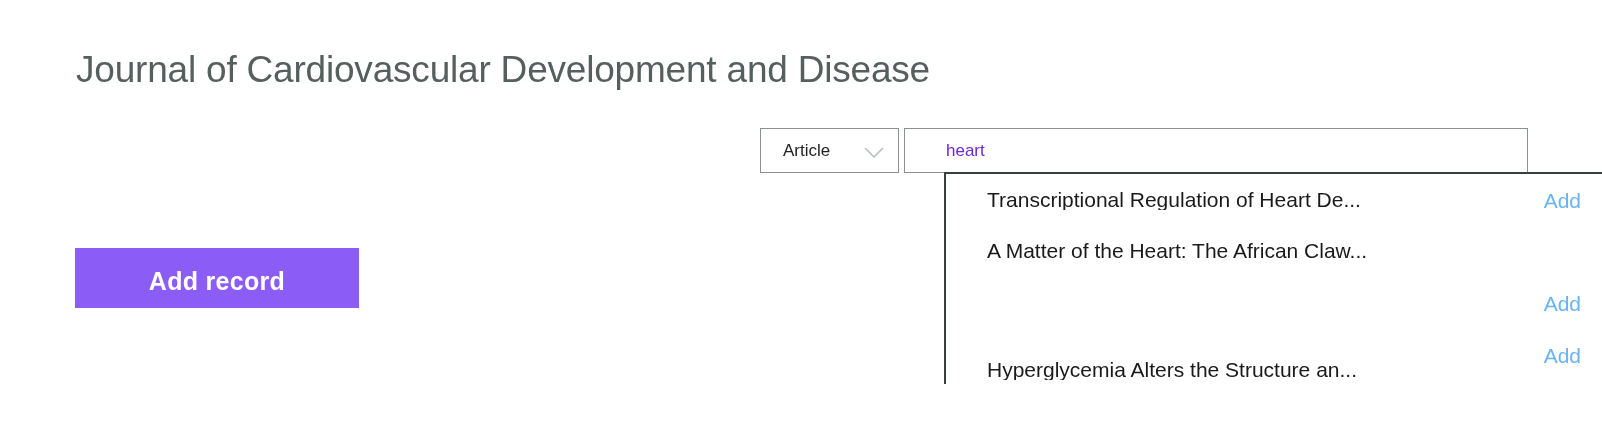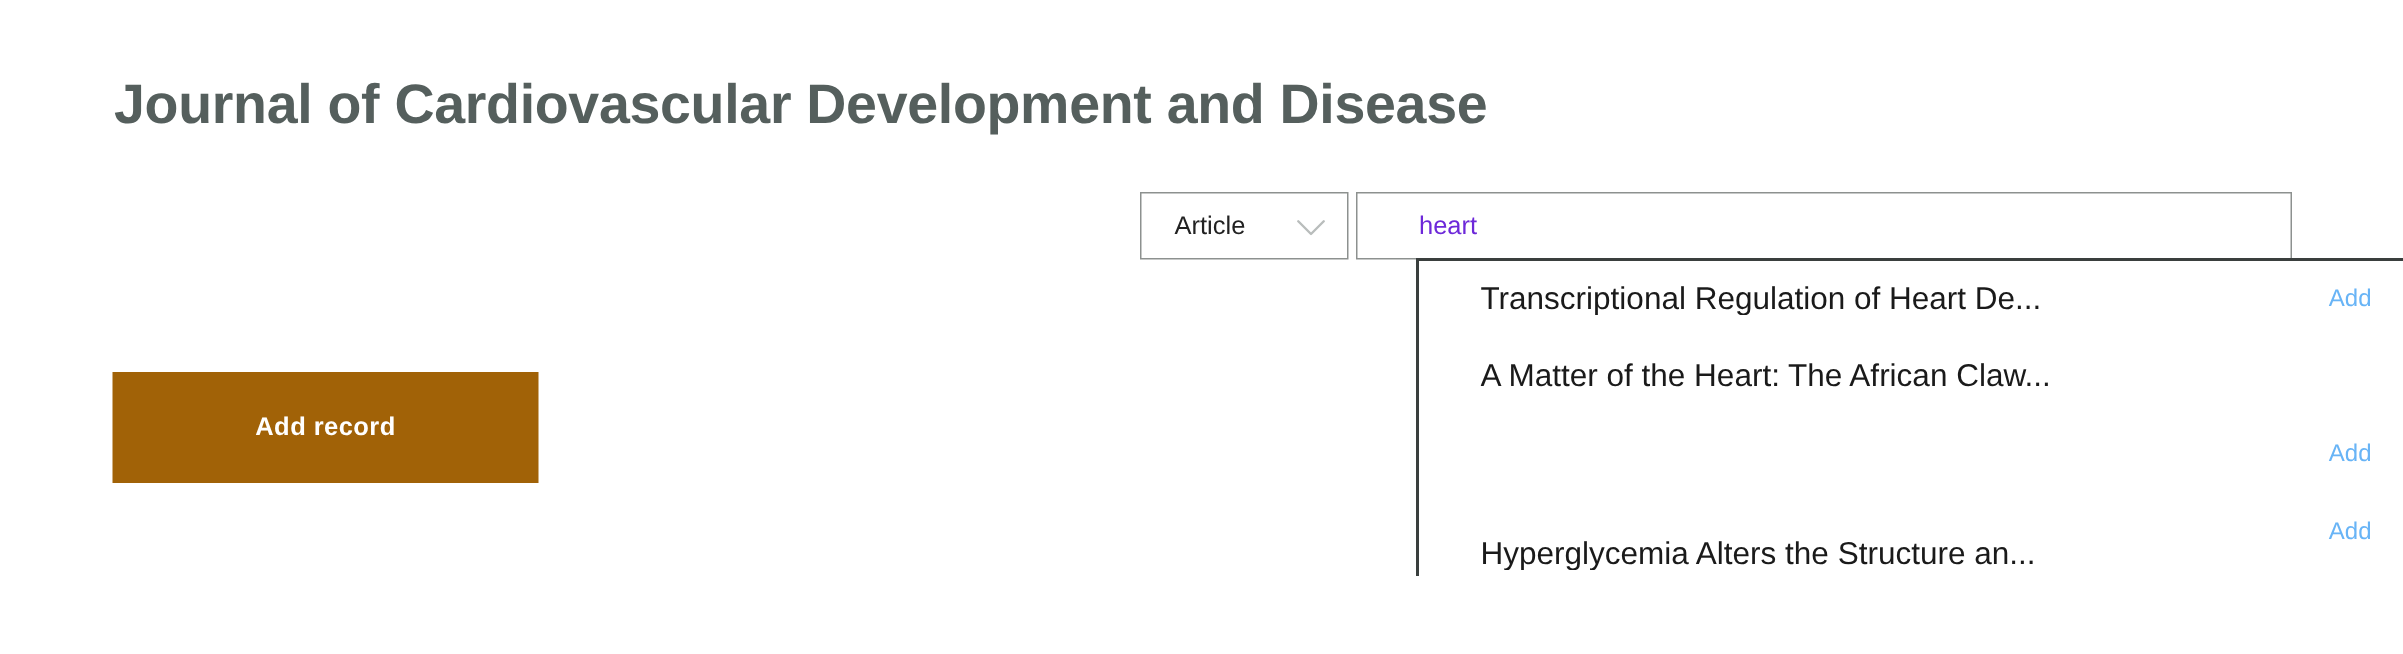--- a/index.html
+++ b/index.html
@@ -15,40 +15,40 @@
     font-family: "Liberation Sans", sans-serif;
     -webkit-font-smoothing: antialiased;
   }
 
   
   .page-title {
     position: absolute;
     left: 76px;
     top: 21px;
     font-size: 37px;
-    font-weight: 700;
+    font-weight: 400;
     letter-spacing: -0.2px;
     color: #555f5d;
     white-space: nowrap;
     line-height: 48px;
   }
 
   
   .add-record-btn {
     position: absolute;
     left: 75px;
     top: 248px;
     width: 284px;
-    height: 74px;
-    background: #a16207;
+    height: 60px;
+    background: #8b5cf6;
     border: 0;
     border-radius: 0;
     color: #ffffff;
     font-family: "Liberation Sans", sans-serif;
-    font-size: 17px;
+    font-size: 25px;
     font-weight: bold;
     letter-spacing: 0.3px;
     text-align: center;
     line-height: 66px;
     cursor: pointer;
     padding: 0;
     box-sizing: border-box;
   }
 
   
@@ -160,21 +160,21 @@
     white-space: nowrap;
     overflow: hidden;
     line-height: 1;
   }
 
   .result-add {
     position: absolute;
     right: 66px;
     top: 50%;
     transform: translateY(-50%);
-    font-size: 16px;
+    font-size: 21px;
     color: #68b4f6;
     line-height: 1;
     cursor: pointer;
     text-decoration: none;
   }
 
   
   .panel-scrollbar {
     position: absolute;
     right: 0px;

